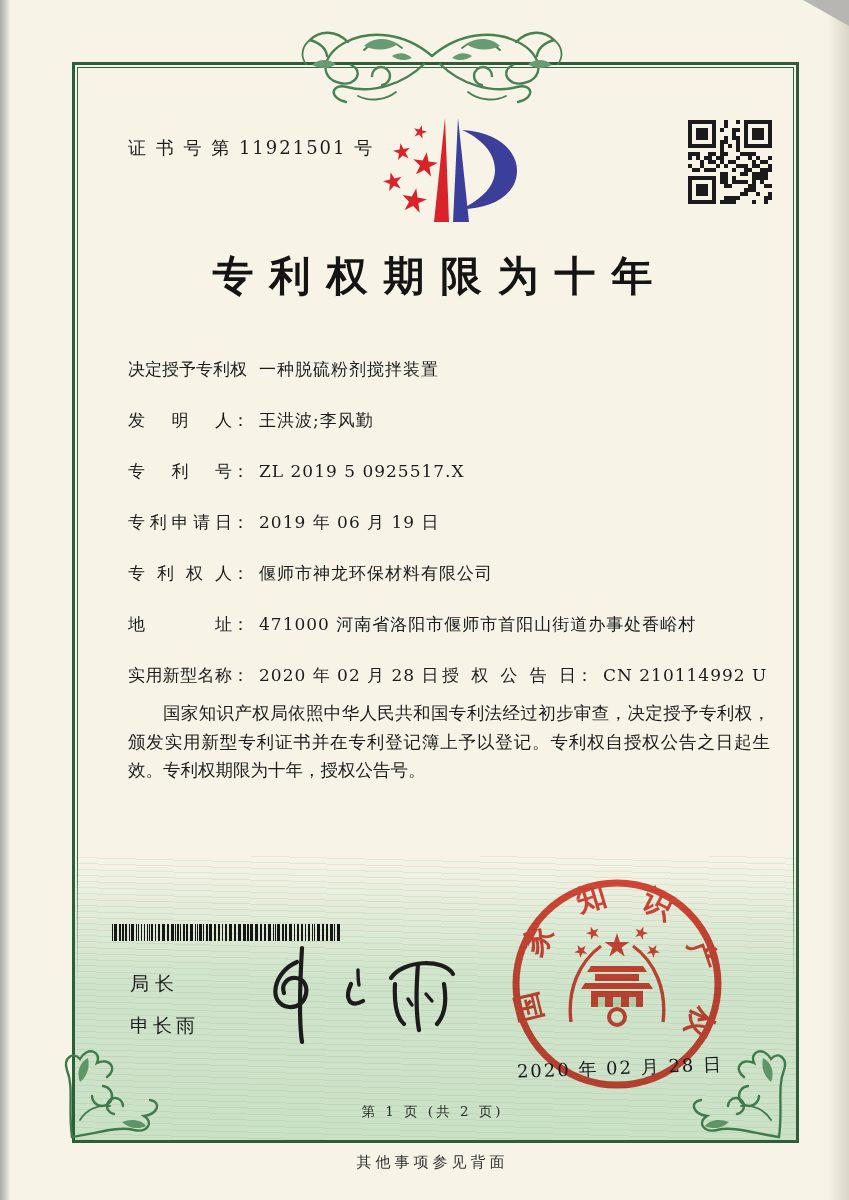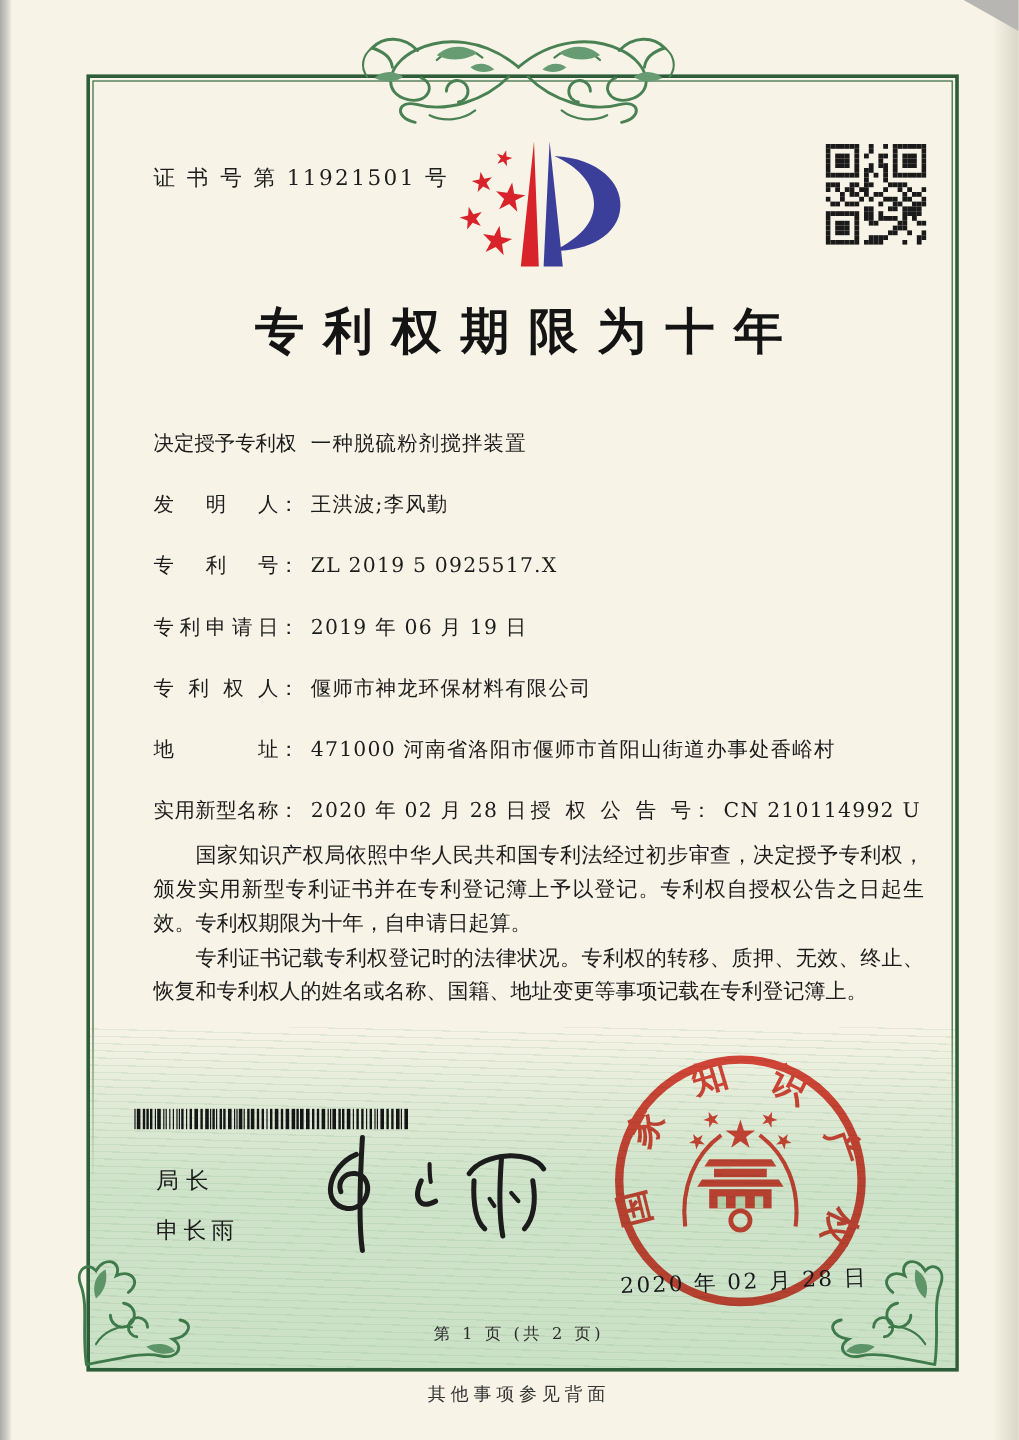--- a/index.html
+++ b/index.html
@@ -381,28 +381,27 @@
   </div>
   <div class="frow" style="top:204px">
     <span class="flabel">专利权人</span><span class="fcolon">：</span><span class="fvalue">偃师市神龙环保材料有限公司</span>
   </div>
   <div class="frow" style="top:255px">
     <span class="flabel">地址</span><span class="fcolon">：</span><span class="fvalue">471000 河南省洛阳市偃师市首阳山街道办事处香峪村</span>
   </div>
   <div class="frow" style="top:306px">
     <span class="flabel">实用新型名称</span><span class="fcolon">：</span><span class="fvalue">2020 年 02 月 28 日</span>
     <span class="fcol2">
-      <span class="flabel">授权公告号</span><span class="fcolon">：</span><span class="fvalue">CN 210114992 U</span>
+      <span class="flabel">授权公告日</span><span class="fcolon">：</span><span class="fvalue">CN 210114992 U</span>
     </span>
   </div>
 </div>
 
 <div class="abs paras">
-  <p>国家知识产权局依照中华人民共和国专利法经过初步审查，决定授予专利权，颁发实用新型专利证书并在专利登记簿上予以登记。专利权自授权公告之日起生效。专利权期限为十年，自申请日起算。</p>
-  <p>专利证书记载专利权登记时的法律状况。专利权的转移、质押、无效、终止、恢复和专利权人的姓名或名称、国籍、地址变更等事项记载在专利登记簿上。</p>
+  <p>国家知识产权局依照中华人民共和国专利法经过初步审查，决定授予专利权，颁发实用新型专利证书并在专利登记簿上予以登记。专利权自授权公告之日起生效。专利权期限为十年，授权公告号。</p>
 </div>
 
 <div class="abs barcode" id="barcode">
     <span style="width:1px;background:#151515"></span>
     <span style="width:1px"></span>
     <span style="width:3px;background:#151515"></span>
     <span style="width:2px"></span>
     <span style="width:2px;background:#151515"></span>
     <span style="width:1px"></span>
     <span style="width:2px;background:#151515"></span>

